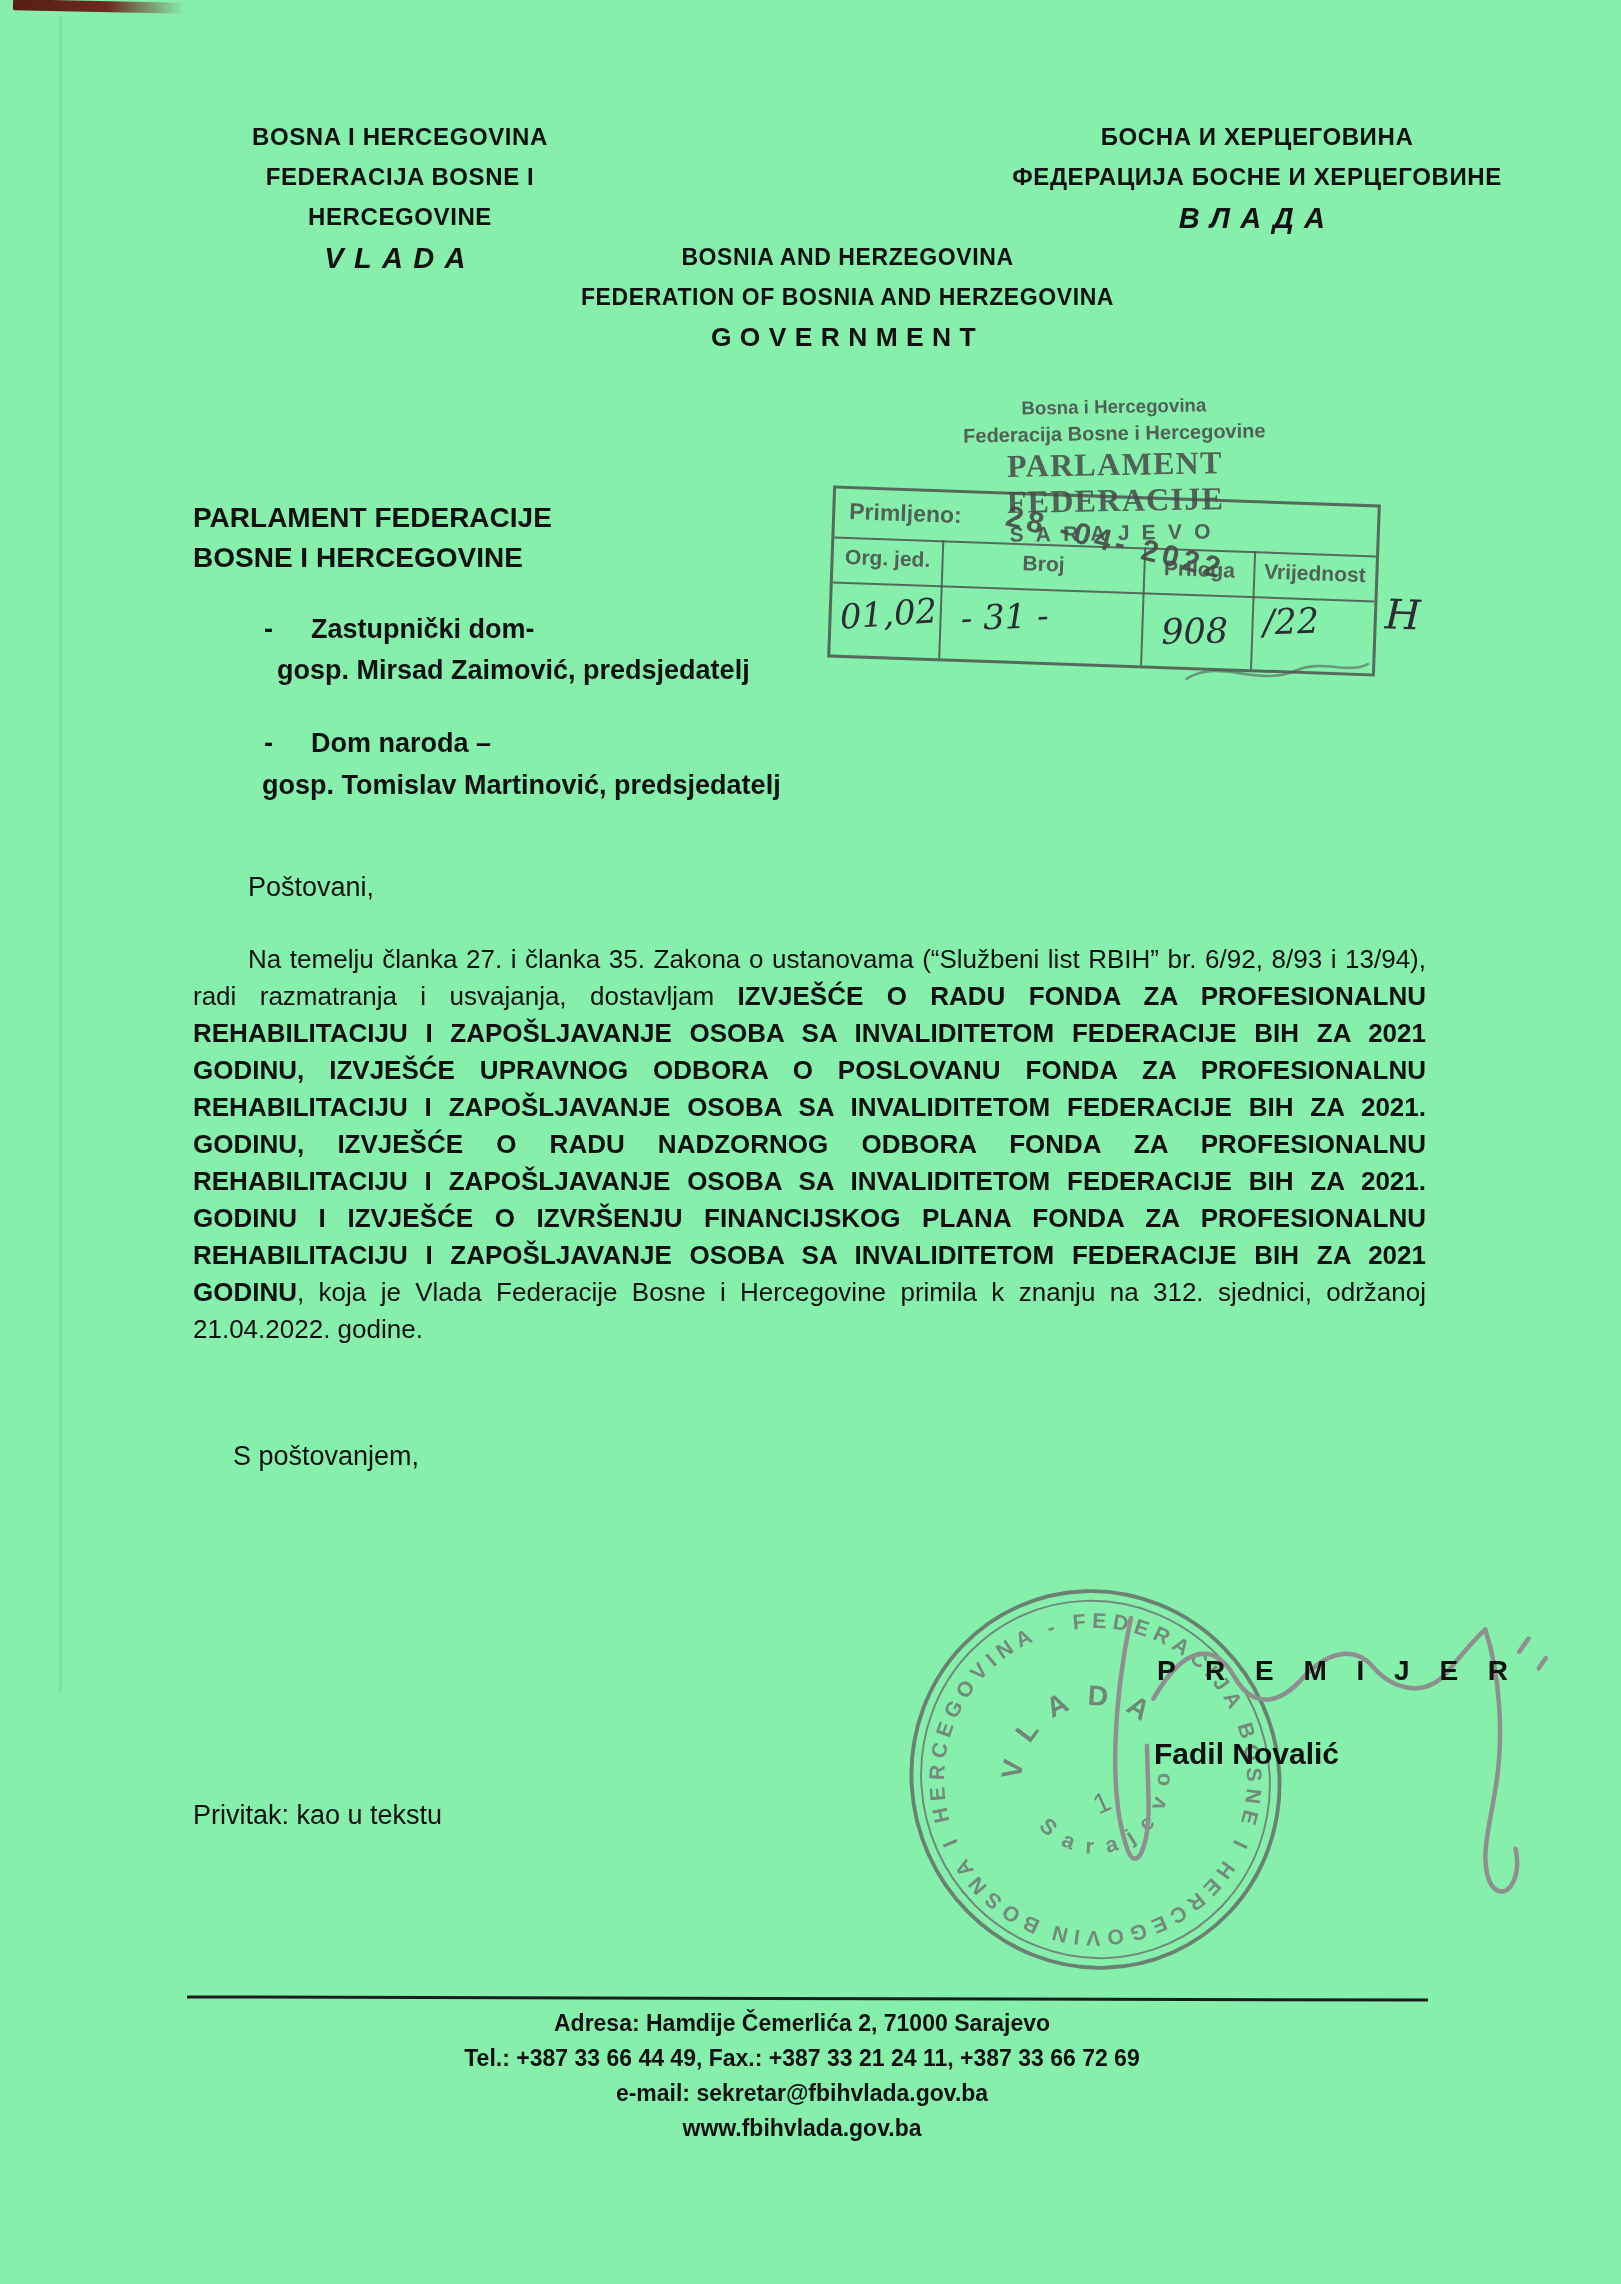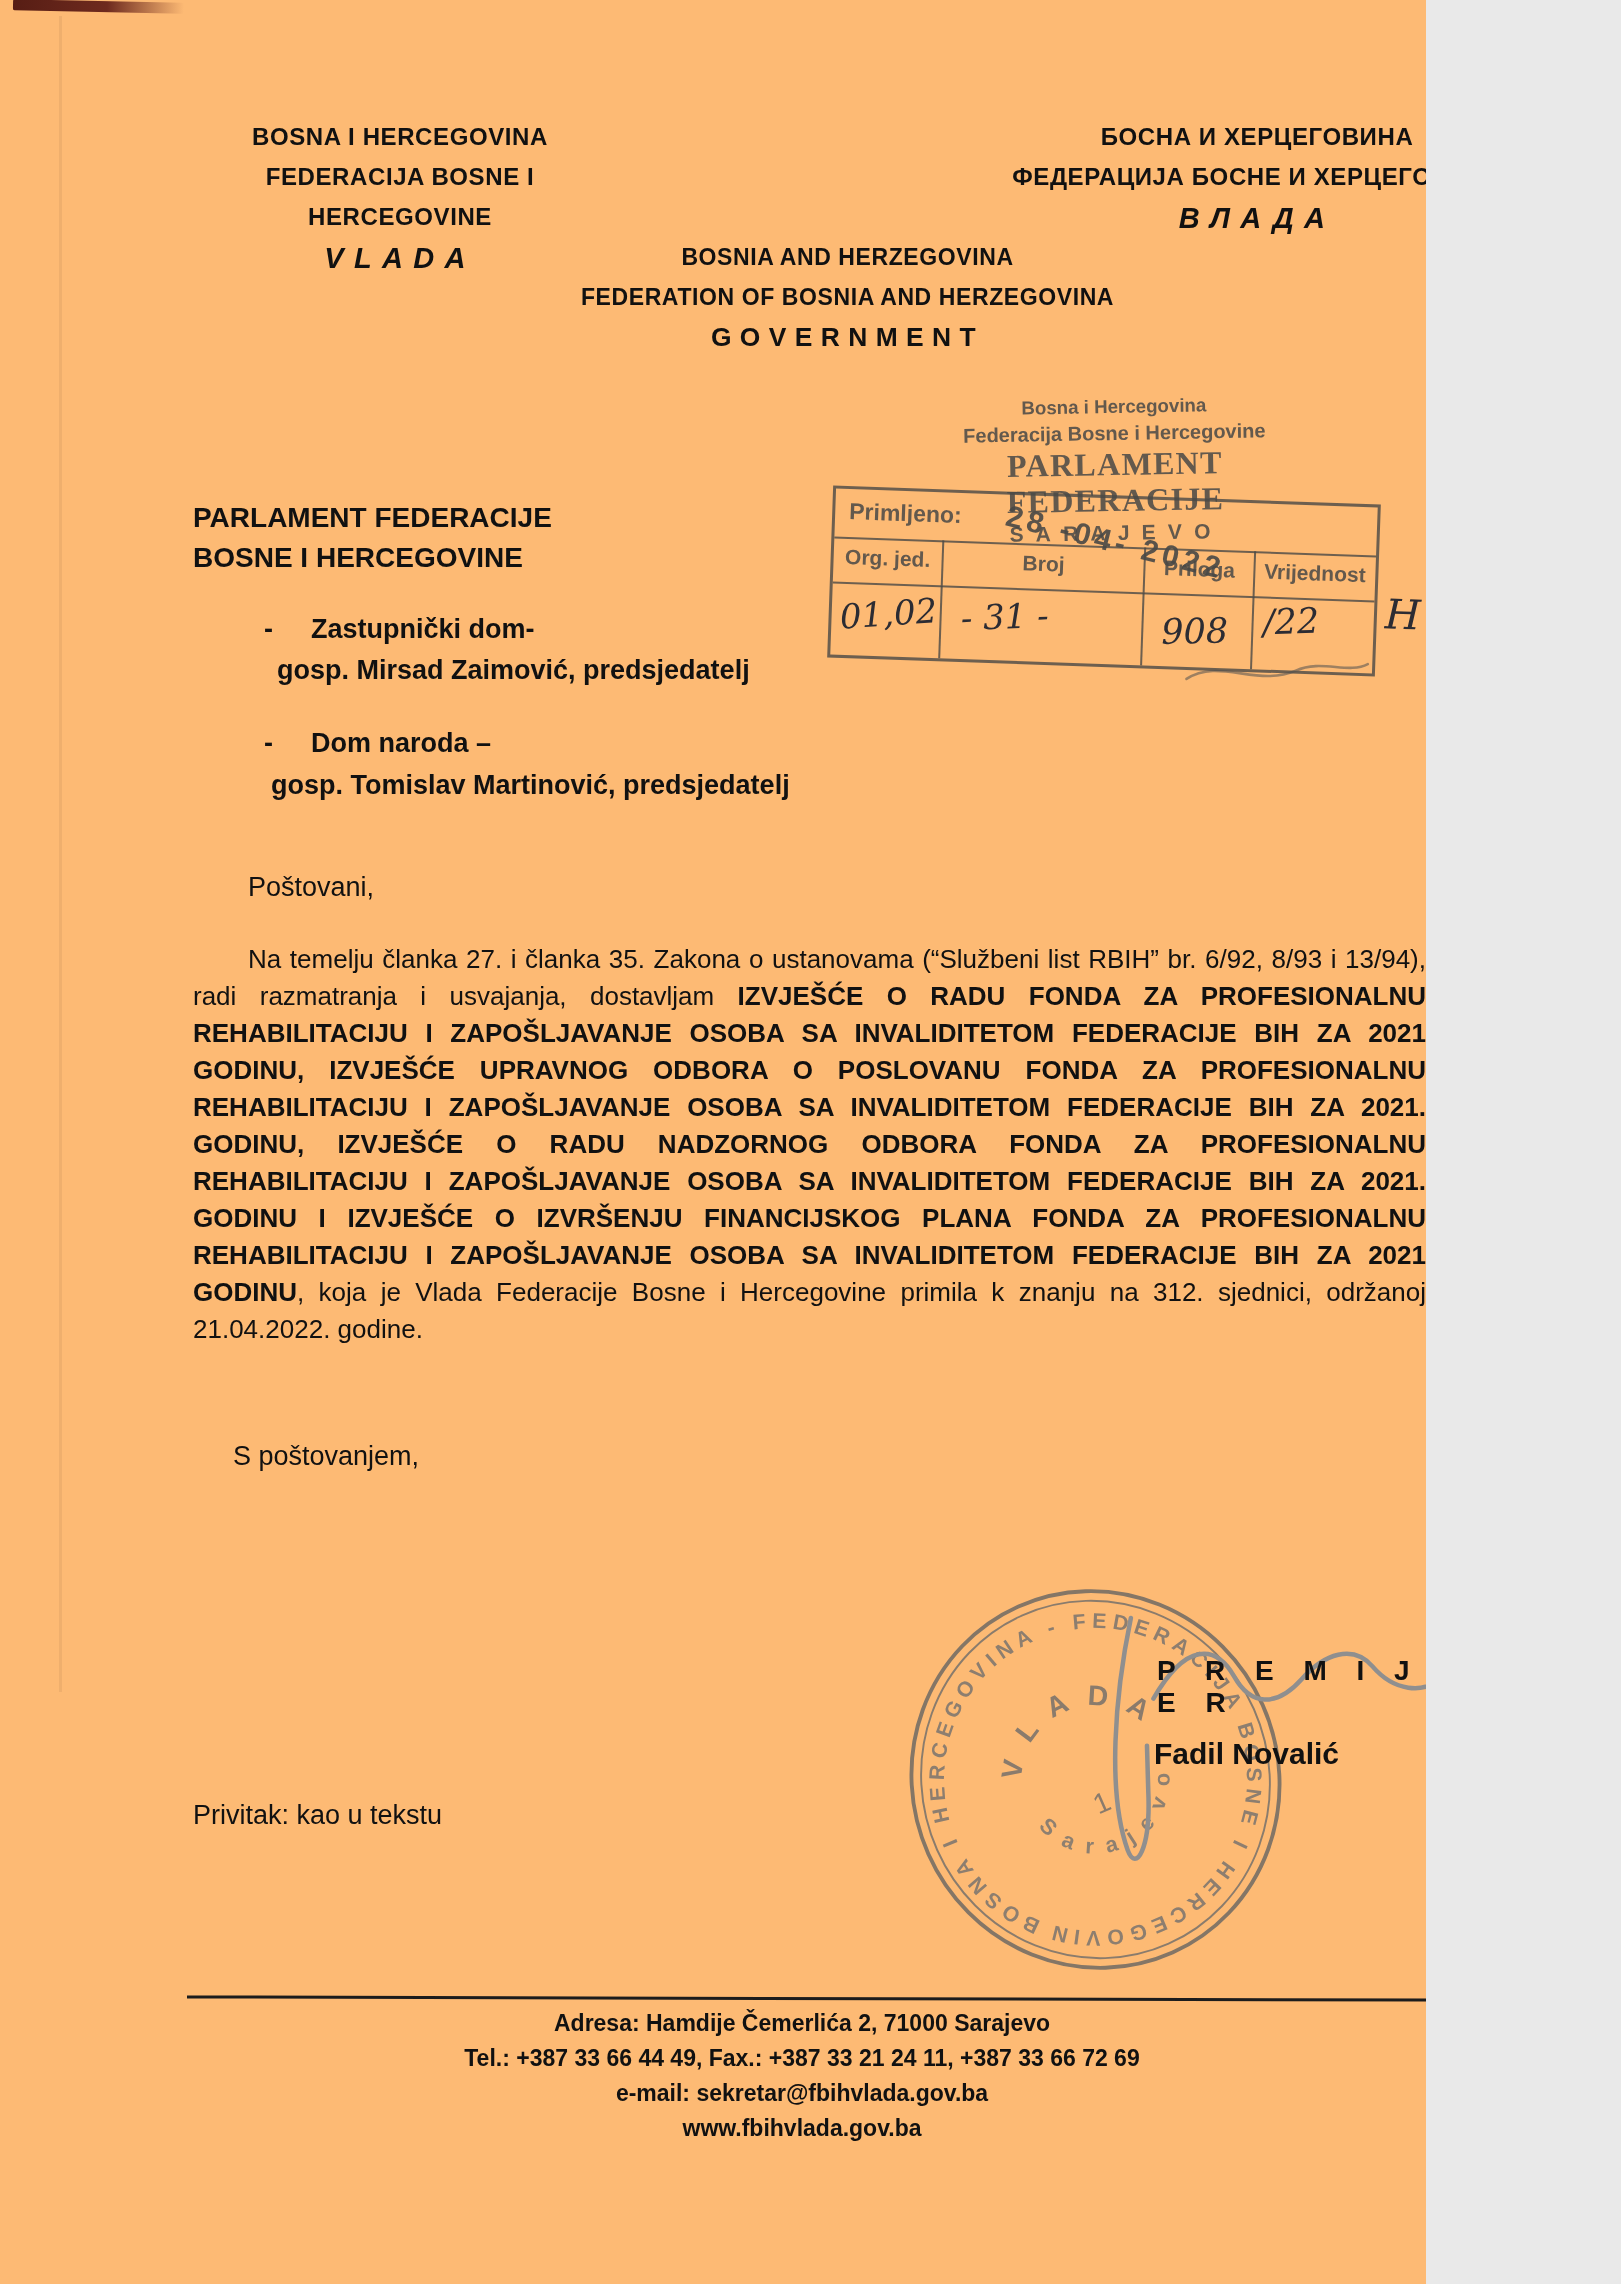--- a/index.html
+++ b/index.html
@@ -1,16 +1,16 @@
 <!DOCTYPE html>
 <html style="font-size:10.3px"><head>
 <meta charset="utf-8">
 <style>
   html,body{margin:0;padding:0;background:#e9e9e9;}
-  .page{position:relative;width:1426px;height:2284px;background:#fdba74;overflow:hidden;
+  .page{position:relative;width:1621px;height:2284px;background:#86efac;overflow:hidden;
         font-family:"Liberation Sans",sans-serif;color:#111;}
   .abs{position:absolute;}
   
   .corner-mark{left:13px;top:1.3px;width:171px;height:11px;background:linear-gradient(90deg,#571d14 0%,#6e2a1e 55%,rgba(110,42,30,0) 100%);transform:rotate(1.2deg);border-radius:1.9px;}
   .edge-shadow{left:59px;top:16px;width:2.6px;height:1676px;background:rgba(0,0,0,0.055);}
   
   .hdr{text-align:center;font-weight:700;}
   .hdr-left{left:181px;top:117px;width:438px;}
   .hdr-right{left:999px;top:117px;width:516px;}
   .hdr .l1,.hdr .l2{display:block;font-size:24px;letter-spacing:0.6px;line-height:40px;}
@@ -41,21 +41,21 @@
   .rs-v2{left:129px;top:102px;font-size:34px;transform:rotate(-4deg);}
   .rs-v3{left:330px;top:110px;font-size:35px;transform:rotate(-3deg);}
   .rs-v4{left:431px;top:97px;font-size:35px;transform:rotate(-4deg);}
   .rs-h{left:1385px;top:591px;font-size:41px;transform:rotate(2deg);}
   
   .recipient{left:193px;top:498px;font-size:28px;font-weight:700;line-height:40px;}
   .addr-item-bullet{font-size:27px;font-weight:700;}
   .b1{left:264px;top:614px;} .t1{left:311px;top:614px;font-size:27px;font-weight:700;}
   .p1{left:277px;top:655px;font-size:27px;font-weight:700;}
   .b2{left:264px;top:728px;} .t2{left:311px;top:728px;font-size:27px;font-weight:700;}
-  .p2{left:271px;top:770px;font-size:27px;font-weight:700;}
+  .p2{left:262px;top:770px;font-size:27px;font-weight:700;}
   .salutation{left:248px;top:872px;font-size:27px;}
   .bodypara{left:193px;top:941px;width:1233px;font-size:26px;line-height:37px;text-align:justify;text-indent:55px;}
   .bodypara b{font-weight:700;}
   .closing{left:233px;top:1441px;font-size:27px;}
   
   .premijer{left:1157px;top:1655px;font-size:28px;font-weight:700;letter-spacing:11px;z-index:6;}
   .signame{left:1154px;top:1737px;font-size:30px;font-weight:700;z-index:6;}
   .privitak{left:193px;top:1800px;font-size:27px;}
   
   .footline{left:187px;top:1997px;width:1241px;height:3.2px;background:#1c1c1c;transform:rotate(0.15deg);}

